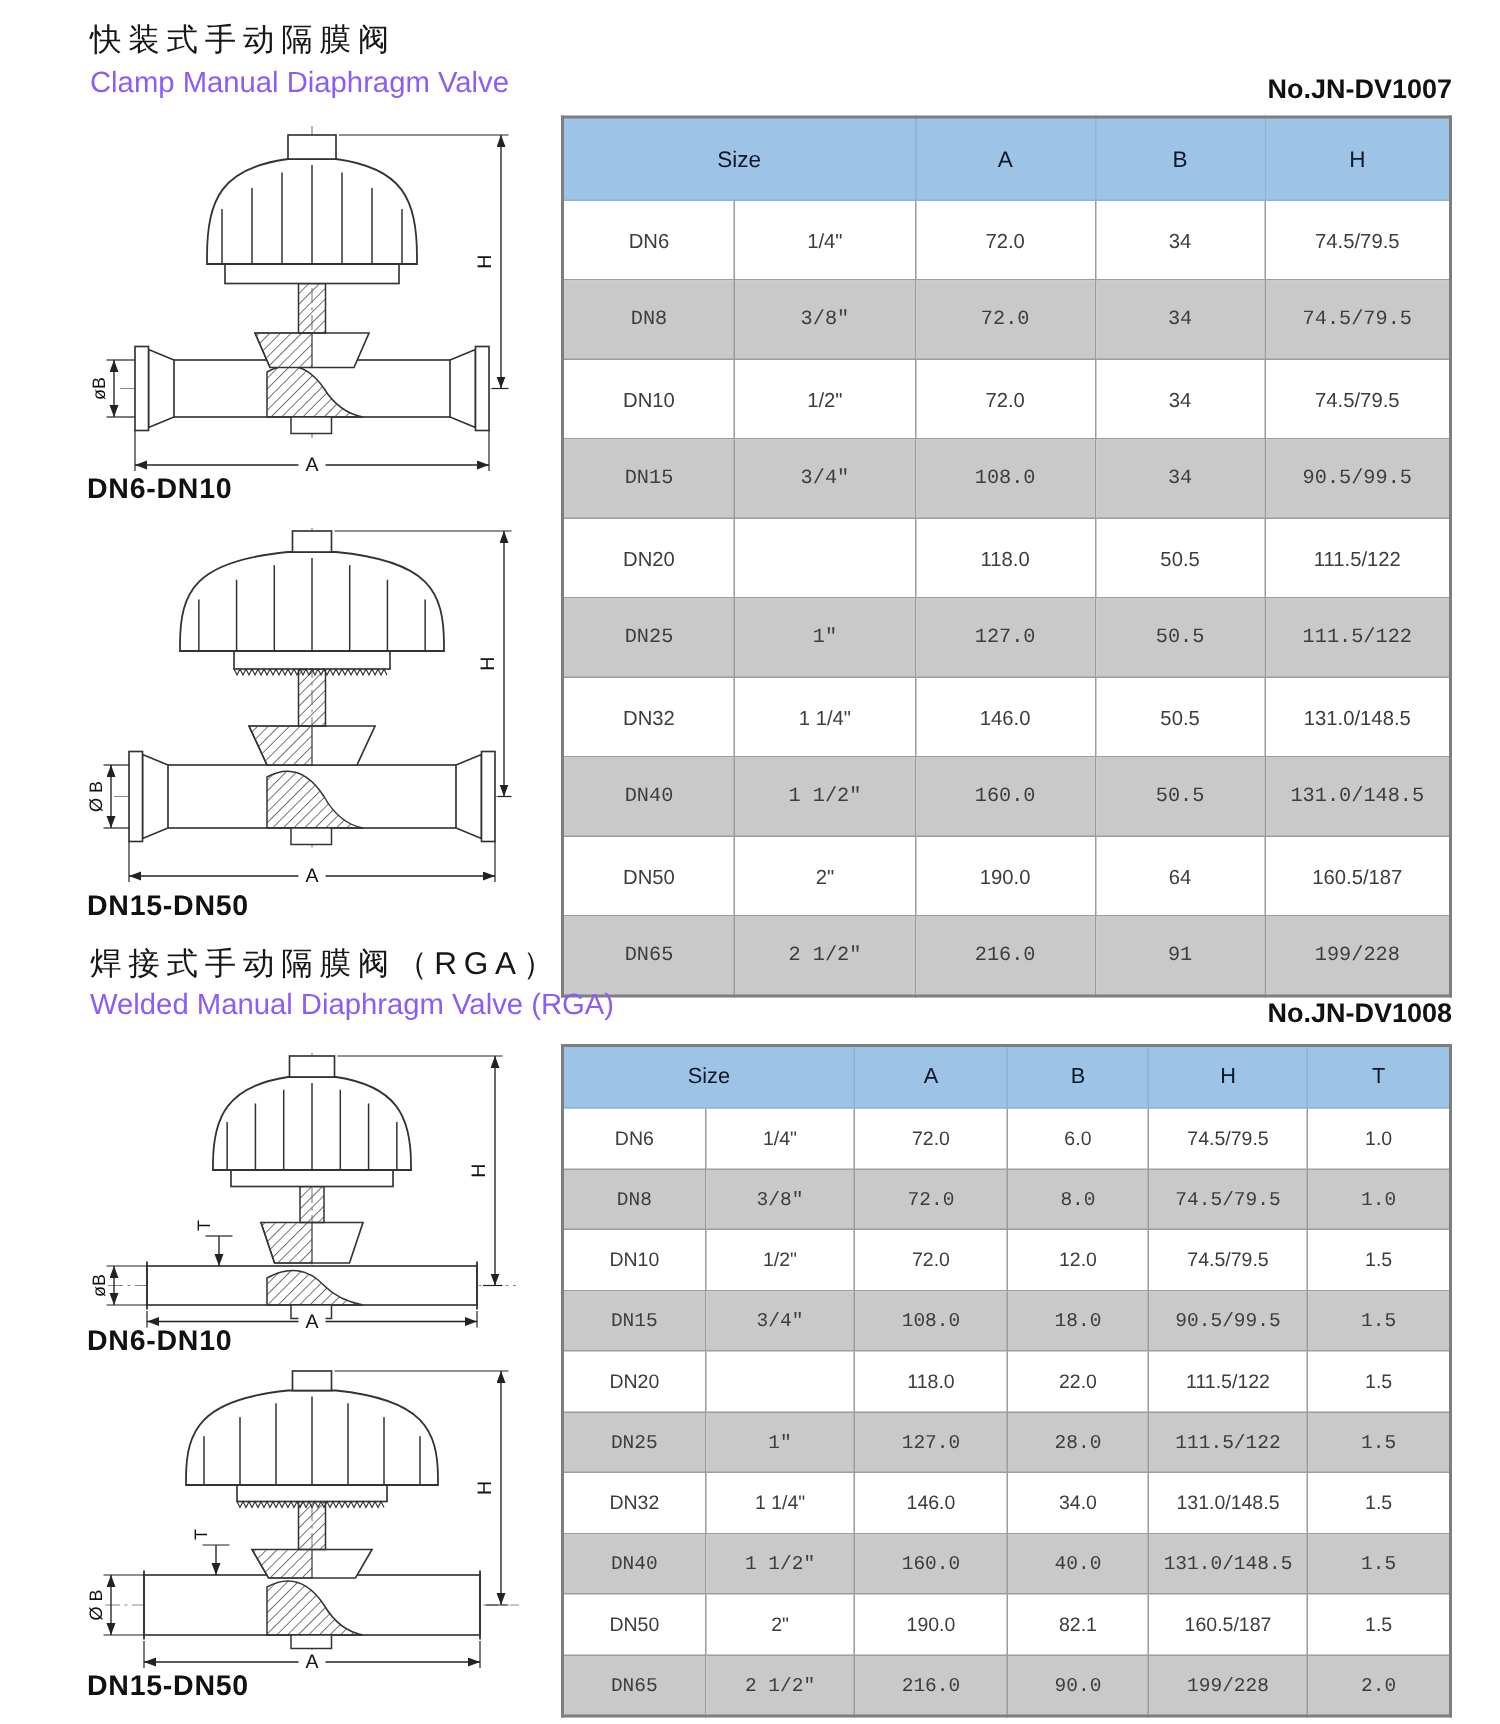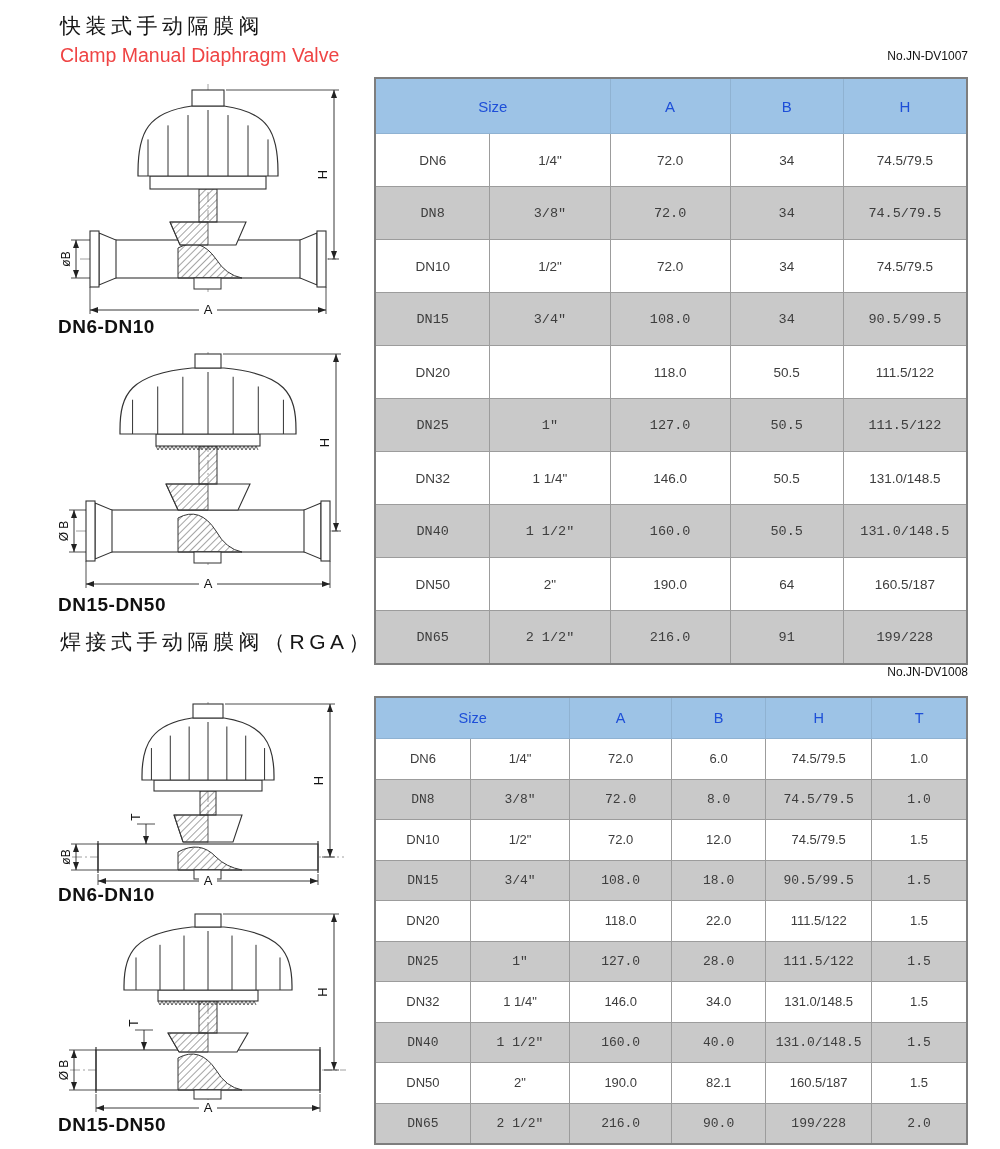--- a/index.html
+++ b/index.html
@@ -1,25 +1,25 @@
 <!DOCTYPE html>
 <html style="--hdr: #9dc3e6; --alt: #c9c9c9;"><head>
 <meta charset="utf-8">
 <style>
   html,body{margin:0;padding:0;background:#fff;}
   .page{position:relative;width:1000px;height:1149px;background:#fff;overflow:hidden;
         font-family:"Liberation Sans","DejaVu Sans",sans-serif;color:#1c1c1c;}
   .abs{position:absolute;}
   .title-zh{font-size:21px;letter-spacing:4.5px;color:#161616;white-space:nowrap;}
-  .title-en{font-size:19.5px;color:#ef4444;white-space:nowrap;}
-  .doc-no{font-size:12px;font-weight:normal;color:#111;white-space:nowrap;}
+  .title-en{font-size:19.5px;color:#8b5cf6;white-space:nowrap;}
+  .doc-no{font-size:18px;font-weight:bold;color:#111;white-space:nowrap;}
   .caption{width:300px;text-align:left;font-size:19px;font-weight:bold;letter-spacing:.5px;color:#111;}
   table.spec{position:absolute;left:374px;width:594px;border-collapse:collapse;table-layout:fixed;
              border:2px solid #7e7e7e;}
-  table.spec th{background:var(--hdr,#9dc3e6);font-weight:400;color:#1d4ed8;
+  table.spec th{background:var(--hdr,#9dc3e6);font-weight:400;color:#0f172a;
                 border:1px solid #8fb2d2;}
   table.spec td{border:1px solid #9c9c9c;color:#3d3d3d;text-align:center;vertical-align:middle;
                 white-space:nowrap;overflow:hidden;background:#fff;}
   table.spec tr.alt td{background:var(--alt,#c9c9c9);font-family:Liberation Mono, monospace;}
   #t1 th{height:52px;font-size:15px;}
   #t1 td{height:50px;font-size:13.5px;}
   #t2 th{height:38px;font-size:14.5px;}
   #t2 td{height:37.5px;font-size:13px;}
   svg.valve{position:absolute;overflow:visible;}
   svg.valve text{font-family:"Liberation Sans","DejaVu Sans",sans-serif;}
@@ -212,20 +212,21 @@
           <td>DN65</td>
           <td>2 1/2"</td>
           <td>216.0</td>
           <td>91</td>
           <td>199/228</td>
         </tr>
       </tbody>
   </table>
 
   <div class="abs title-zh" style="left:60px;top:628px;">焊接式手动隔膜阀（RGA）</div>
+  <div class="abs title-en" style="left:60px;top:659px;">Welded Manual Diaphragm Valve (RGA)</div>
   <div class="abs doc-no" style="right:32px;top:665px;">No.JN-DV1008</div>
 
   <svg id="d3" class="valve" style="left:58px;top:700px;" width="300" height="186" viewBox="0 0 300 186">
       <defs>
         <pattern id="d3-h" width="5" height="5" patternUnits="userSpaceOnUse" patternTransform="rotate(45)">
           <line x1="0" y1="0" x2="0" y2="5" stroke="#666" stroke-width="1.2"></line>
         </pattern>
         <marker id="d3-a" markerWidth="10" markerHeight="8" refX="8" refY="3" orient="auto-start-reverse" markerUnits="userSpaceOnUse">
           <path d="M0,0 L8,3 L0,6 Z" fill="#222"></path>
         </marker>

